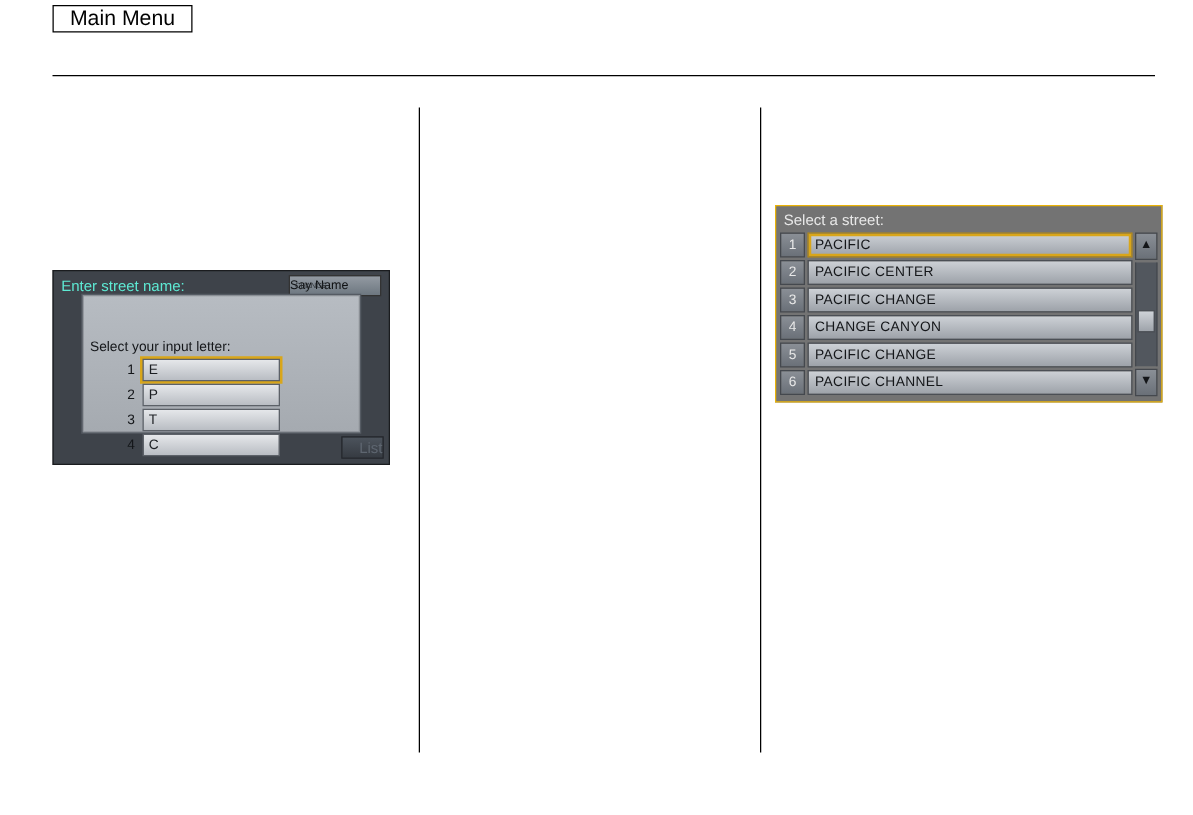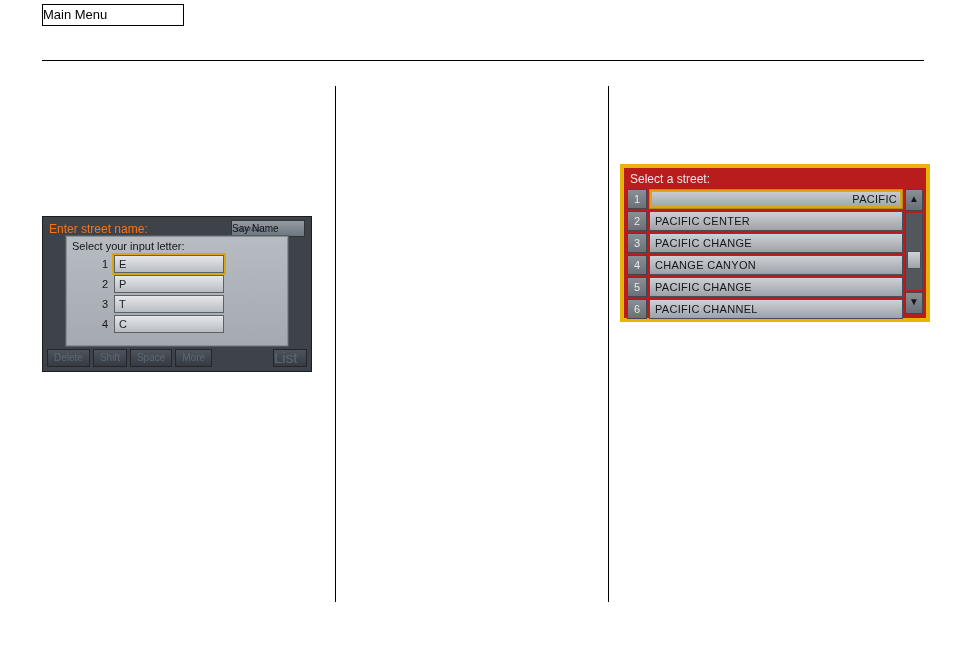--- a/index.html
+++ b/index.html
@@ -7,26 +7,26 @@
     width: 954px;
     height: 652px;
     background: #fff;
     font-family: Arial, Helvetica, sans-serif;
     position: relative;
   }
   .main-menu-btn {
     position: absolute;
     left: 42px;
     top: 4px;
-    width: 142px;
+    width: 112px;
     height: 22px;
     border: 1px solid #000;
     background: #fff;
-    font-size: 13px;
-    text-align: left;
+    font-size: 17px;
+    text-align: center;
     line-height: 20px;
     cursor: pointer;
   }
   .hr-line {
     position: absolute;
     left: 42px;
     right: 30px;
     top: 60px;
     border-top: 1px solid #000;
   }
@@ -53,21 +53,21 @@
     top: 216px;
     width: 270px;
     height: 156px;
     background: #3e434a;
     border: 1px solid #1a1c1f;
   }
   .ss1-enter {
     position: absolute;
     left: 6px;
     top: 5px;
-    color: #f97316;
+    color: #5eead4;
     font-size: 12px;
     font-family: "Arial Narrow", Arial, sans-serif;
   }
   .ss1-sayname {
     position: absolute;
     right: 6px;
     top: 3px;
     width: 74px;
     height: 17px;
     background: linear-gradient(#939aa2,#6d7780);
@@ -88,20 +88,21 @@
     height: 112px;
     background: linear-gradient(#b7bcc2,#a5aab0);
     border: 1px solid #555b63;
     box-shadow: 0 0 0 1px #8a8f95 inset;
   }
   .ss1-popup-title {
     font-size: 11px;
     color: #141619;
     padding: 4px 6px 2px 6px;
     font-family: "Arial Narrow", Arial, sans-serif;
+    margin-top: 32px;
   }
   .ss1-row {
     display: flex;
     align-items: center;
     padding: 1px 8px 1px 0;
   }
   .ss1-num {
     width: 48px;
     text-align: right;
     font-size: 11px;
@@ -142,34 +143,34 @@
   }
   .ss1-list {
     position: absolute;
     right: 4px;
     bottom: 4px;
     height: 18px;
     width: 34px;
     background: linear-gradient(#4c535c,#363b42);
     border: 1px solid #23262b;
     color: #5e6670;
-    font-size: 15px;
-    text-align: left;
+    font-size: 12px;
+    text-align: right;
     line-height: 16px;
     font-family: "Arial Narrow", Arial, sans-serif;
   }
   
   .ss2 {
     position: absolute;
     left: 620px;
     top: 164px;
     width: 310px;
     height: 158px;
-    background: #b91c1c;
-    border: 4px solid #eab308;
+    background: #737373;
+    border: 1px solid #eab308;
   }
   .ss2-title {
     color: #e8e8e8;
     font-size: 12px;
     padding: 4px 6px 3px 6px;
     font-family: "Arial Narrow", Arial, sans-serif;
   }
   .ss2-body {
     display: flex;
     height: calc(100% - 22px);
@@ -204,21 +205,20 @@
     color: #141619;
     font-size: 11px;
     padding: 0 5px;
     line-height: 18px;
     letter-spacing: 0.3px;
     font-family: "Arial Narrow", Arial, sans-serif;
   }
   .ss2-item.selected {
     box-shadow: 0 0 0 2px #d9a61a inset;
     border-color: #b78a10;
-    text-align: right;
   }
   .ss2-scroll {
     width: 18px;
     margin-left: 2px;
     display: flex;
     flex-direction: column;
   }
   .ss2-arrow {
     height: 22px;
     background: linear-gradient(#8a8f96,#6a7078);
@@ -271,26 +271,20 @@
     </div>
     <div class="ss1-row">
       <div class="ss1-num">3</div>
       <div class="ss1-field">T</div>
     </div>
     <div class="ss1-row">
       <div class="ss1-num">4</div>
       <div class="ss1-field">C</div>
     </div>
   </div>
-  <div class="ss1-bottom">
-    <div class="ss1-bbtn">Delete</div>
-    <div class="ss1-bbtn">Shift</div>
-    <div class="ss1-bbtn">Space</div>
-    <div class="ss1-bbtn">More</div>
-  </div>
   <div class="ss1-list">List</div>
 </div>
 
 <div class="ss2">
   <div class="ss2-title">Select a street:</div>
   <div class="ss2-body">
     <div class="ss2-list">
       <div class="ss2-row">
         <div class="ss2-num">1</div>
         <div class="ss2-item selected">PACIFIC</div>

